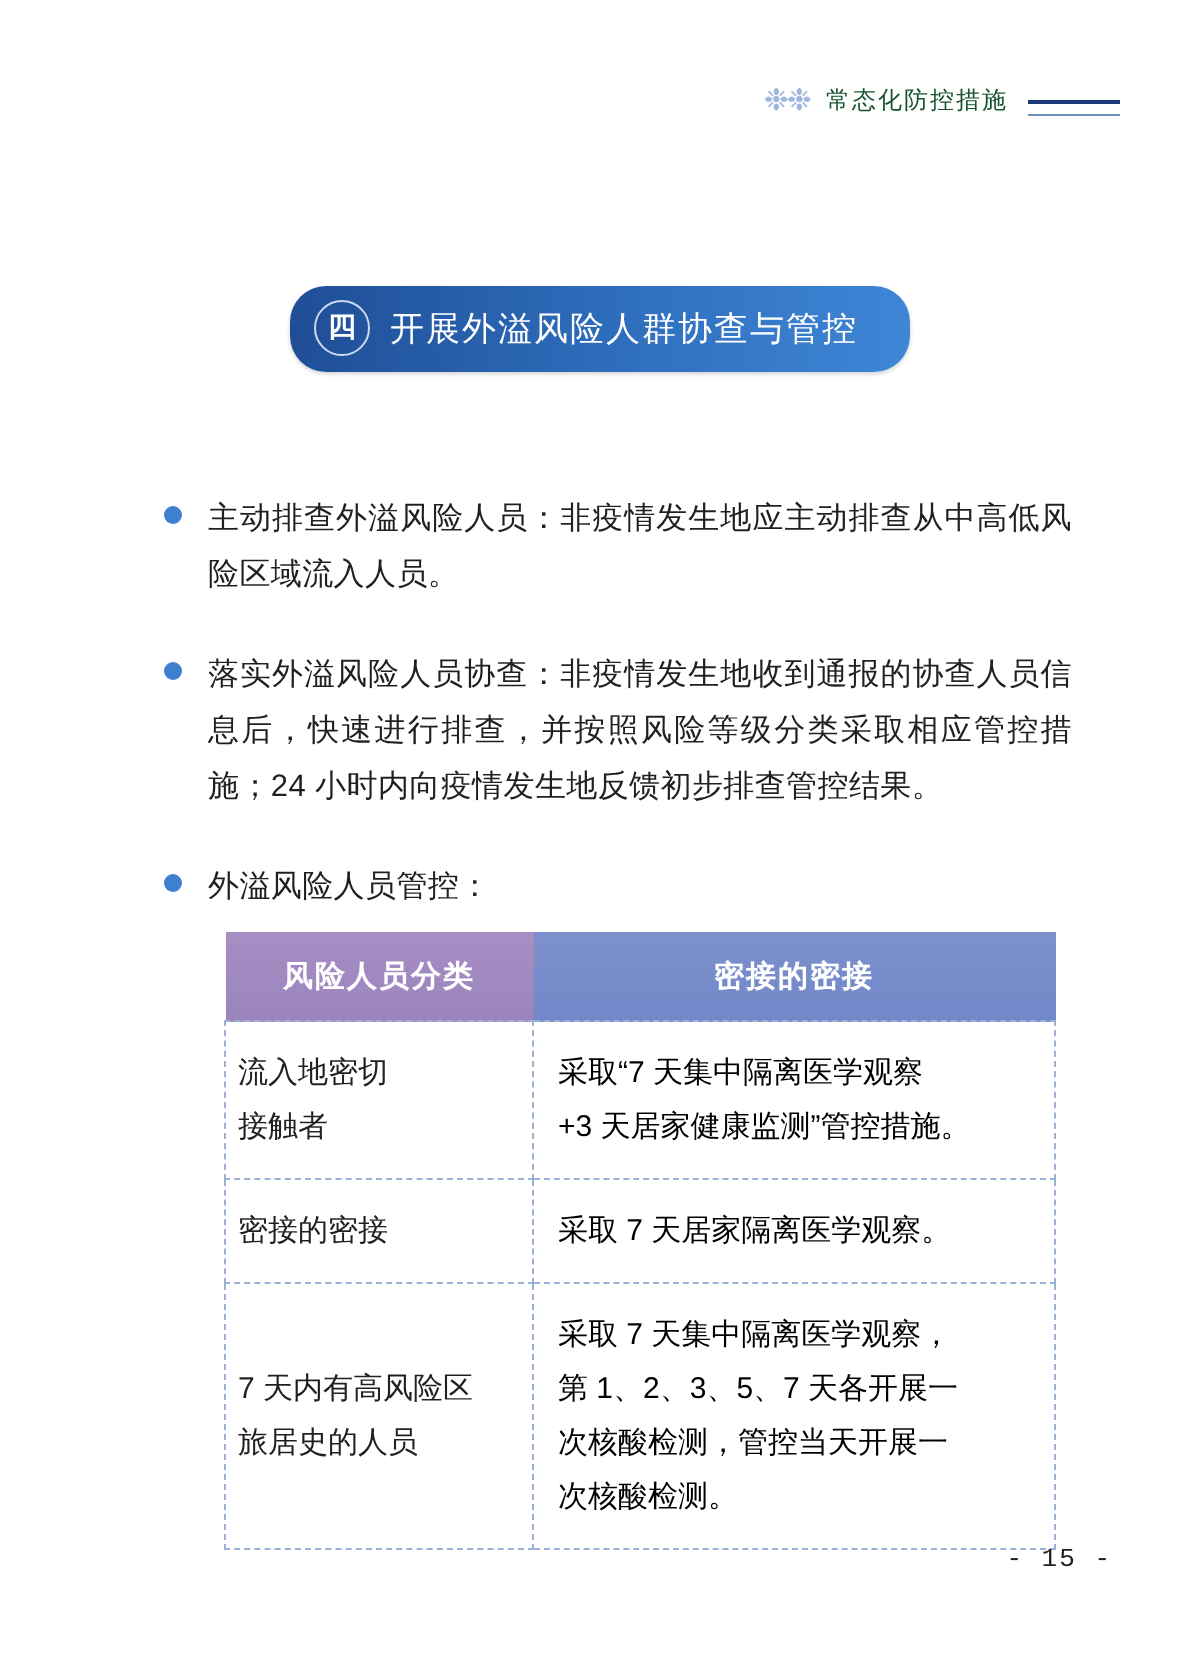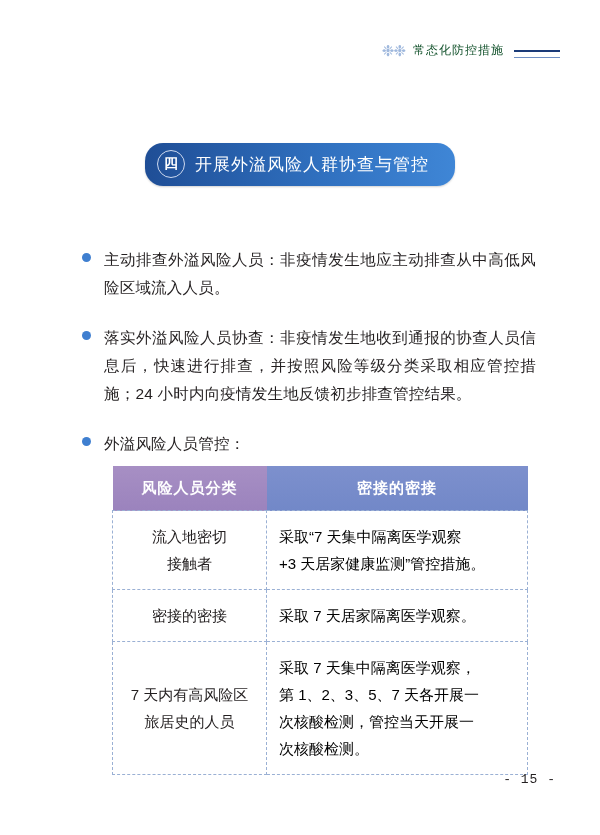--- a/index.html
+++ b/index.html
@@ -148,21 +148,20 @@
     text-align: center;
   }
   .th-left {
     background: linear-gradient(180deg, #a78fc4 0%, #9b83bd 100%);
     width: 152px;
   }
   .th-right {
     background: linear-gradient(180deg, #7d90cd 0%, #7288c8 100%);
   }
   td.cat-cell {
-    text-align: center;
     font-size: 15px;
     line-height: 27px;
     padding: 12px 6px;
     color: #231f20;
   }
   td.measure-cell {
     text-align: left;
     font-size: 15px;
     line-height: 27px;
     padding: 12px 12px;

